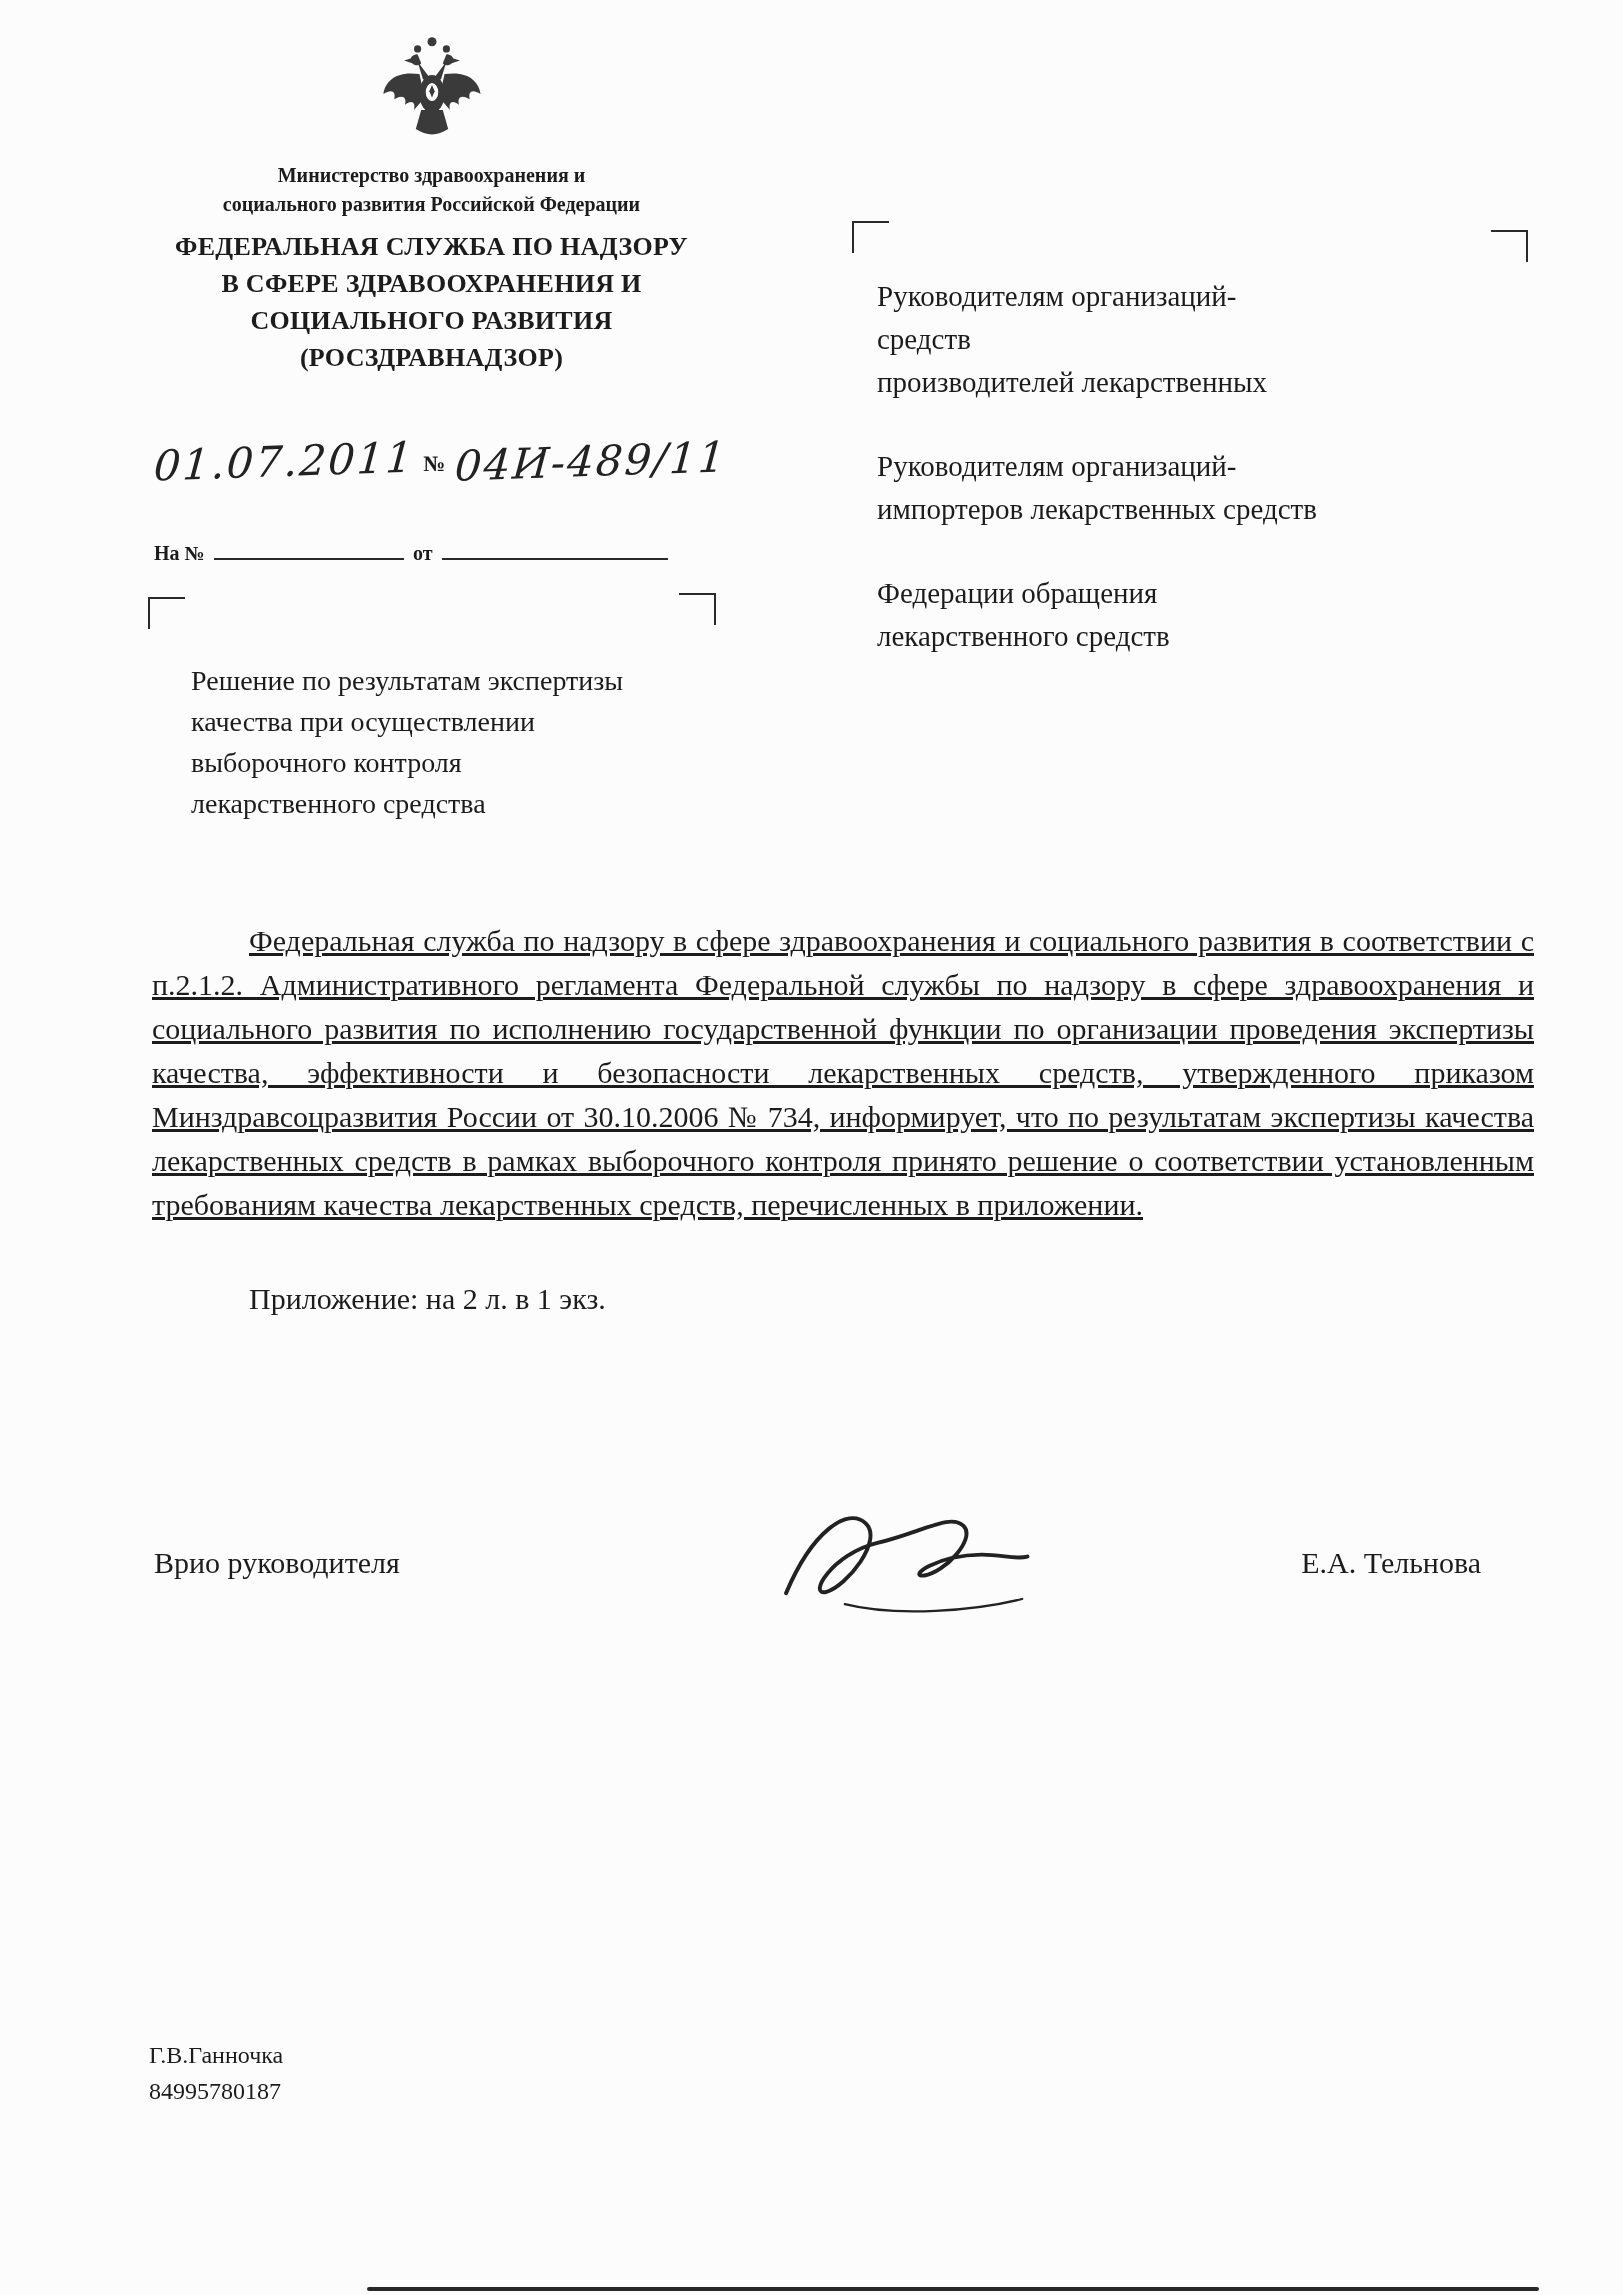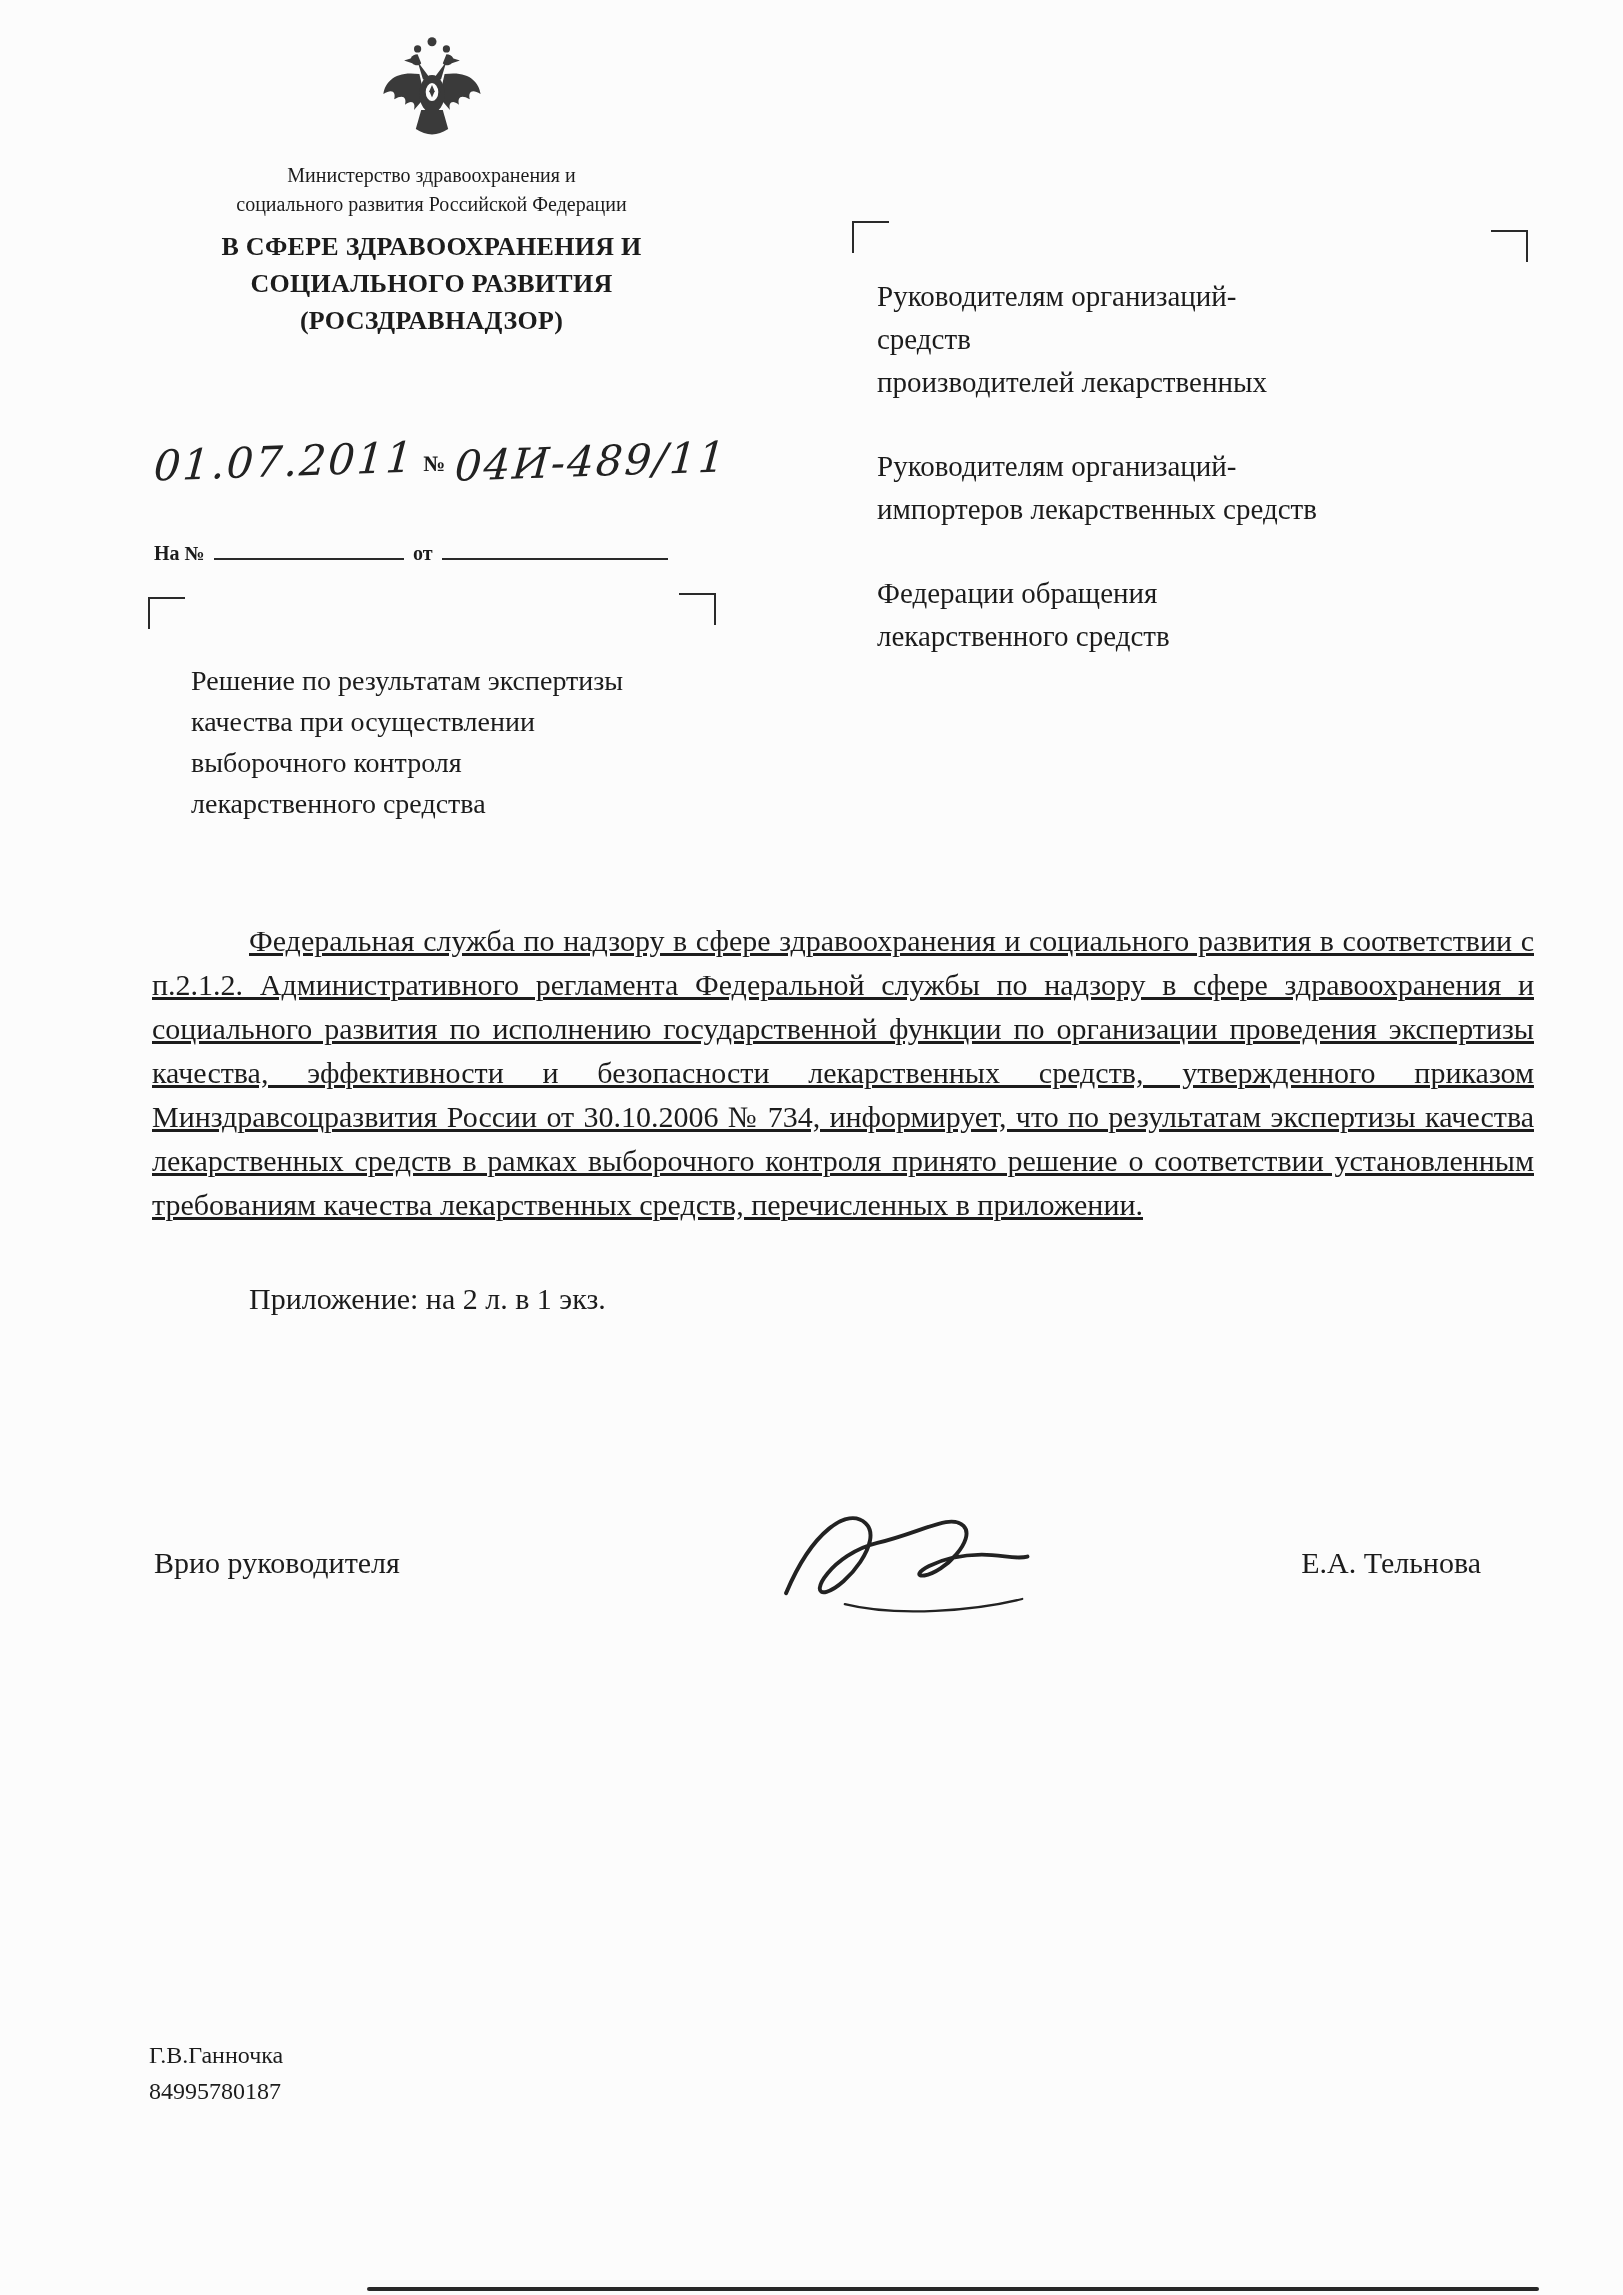--- a/index.html
+++ b/index.html
@@ -15,21 +15,21 @@
   }
 
   
   .letterhead {
     position: absolute;
     left: 137px; top: 34px;
     width: 589px;
     text-align: center;
   }
   .emblem { display: block; margin: 0 auto 9.2px auto; }
-  .ministry { font-weight: normal; font-size: 20px; line-height: 29px; }
+  .ministry { font-weight: bold; font-size: 20px; line-height: 29px; }
   .service  { font-weight: bold; font-size: 26px; line-height: 37px; margin-top: 9.2px; letter-spacing: 0.3px; }
   .contact  { font-size: 19.6px; line-height: 29px; margin-top: 5.2px; }
 
   
   .outgoing {
     position: absolute;
     left: 154px; top: 437px;
     width: 589px;
     white-space: nowrap;
   }
@@ -161,20 +161,21 @@
         <path d="M48 84 L72 84 L78 105 C66 113 54 113 42 105 Z"></path>
         <ellipse cx="60" cy="64" rx="8" ry="11" fill="#fcfcfc" stroke="#3a3a3a" stroke-width="2"></ellipse>
         <path d="M60 56 l3 7 l-3 7 l-3 -7 z"></path>
       </g>
     </svg>
     <div class="ministry">
       <div>Министерство здравоохранения и</div>
       <div>социального развития Российской Федерации</div>
     </div>
     <div class="service">
+      <div>ФЕДЕРАЛЬНАЯ СЛУЖБА ПО НАДЗОРУ</div>
       <div>В СФЕРЕ ЗДРАВООХРАНЕНИЯ И</div>
       <div>СОЦИАЛЬНОГО РАЗВИТИЯ</div>
       <div>(РОСЗДРАВНАДЗОР)</div>
     </div>
   </div>
 
   <div class="outgoing">
     <span class="hw">01.07.2011</span>
     <span class="no-sign">№</span>
     <span class="hw">04И-489/11</span>

